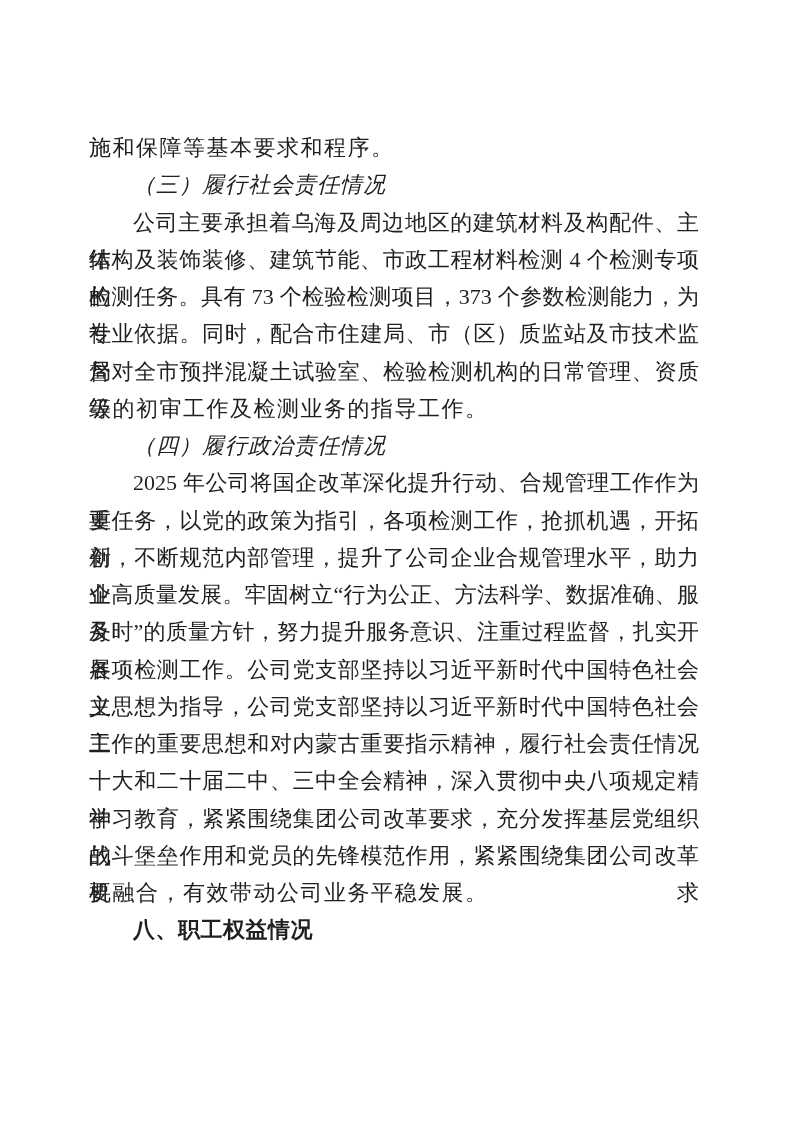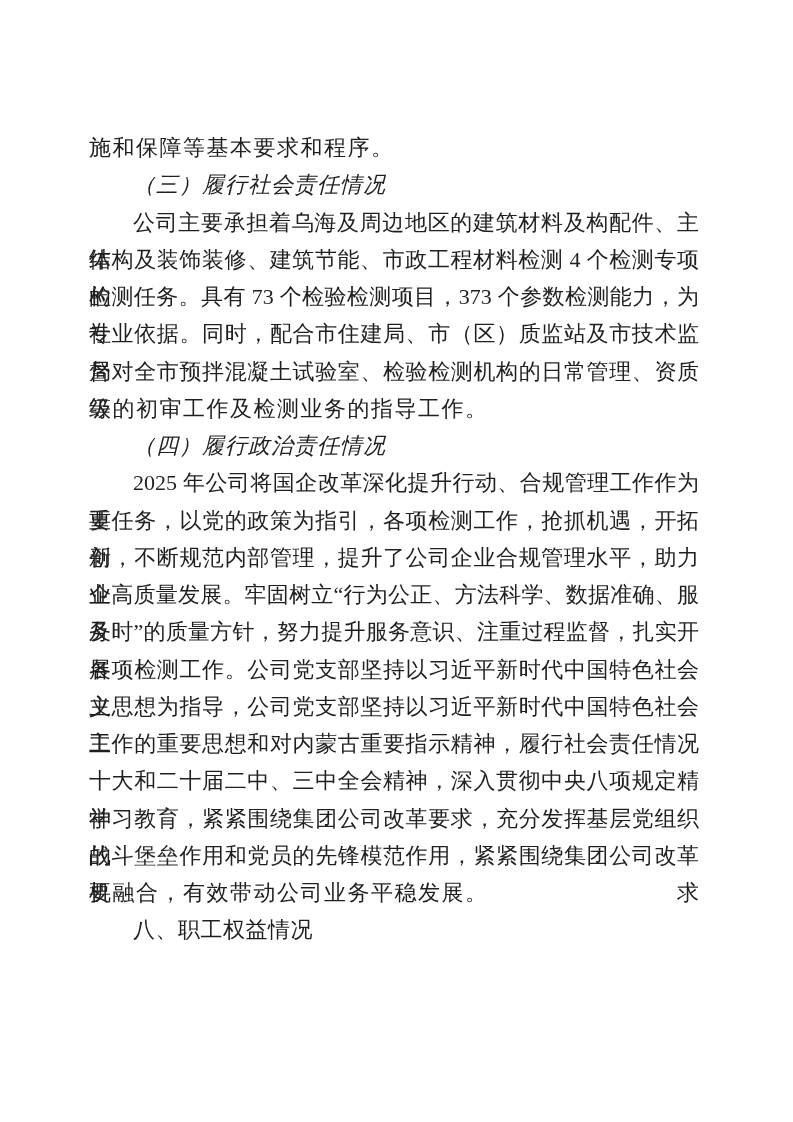--- a/index.html
+++ b/index.html
@@ -39,21 +39,21 @@
   }
   .line.indent {
     text-indent: 2em;
   }
   .line.subheading {
     font-style: italic;      
     letter-spacing: 1px;
   }
   .line.section-heading {
     font-family: "Liberation Sans", "DejaVu Sans", sans-serif;  
-    font-weight: 400;
+    font-weight: 700;
     font-style: normal;
     letter-spacing: 0.5px;
   }
   .footer-page-number {
     position: absolute;
     top: 1038px;
     right: 94px;
     height: 22px;
     line-height: 22px;
     font-size: 17px;

